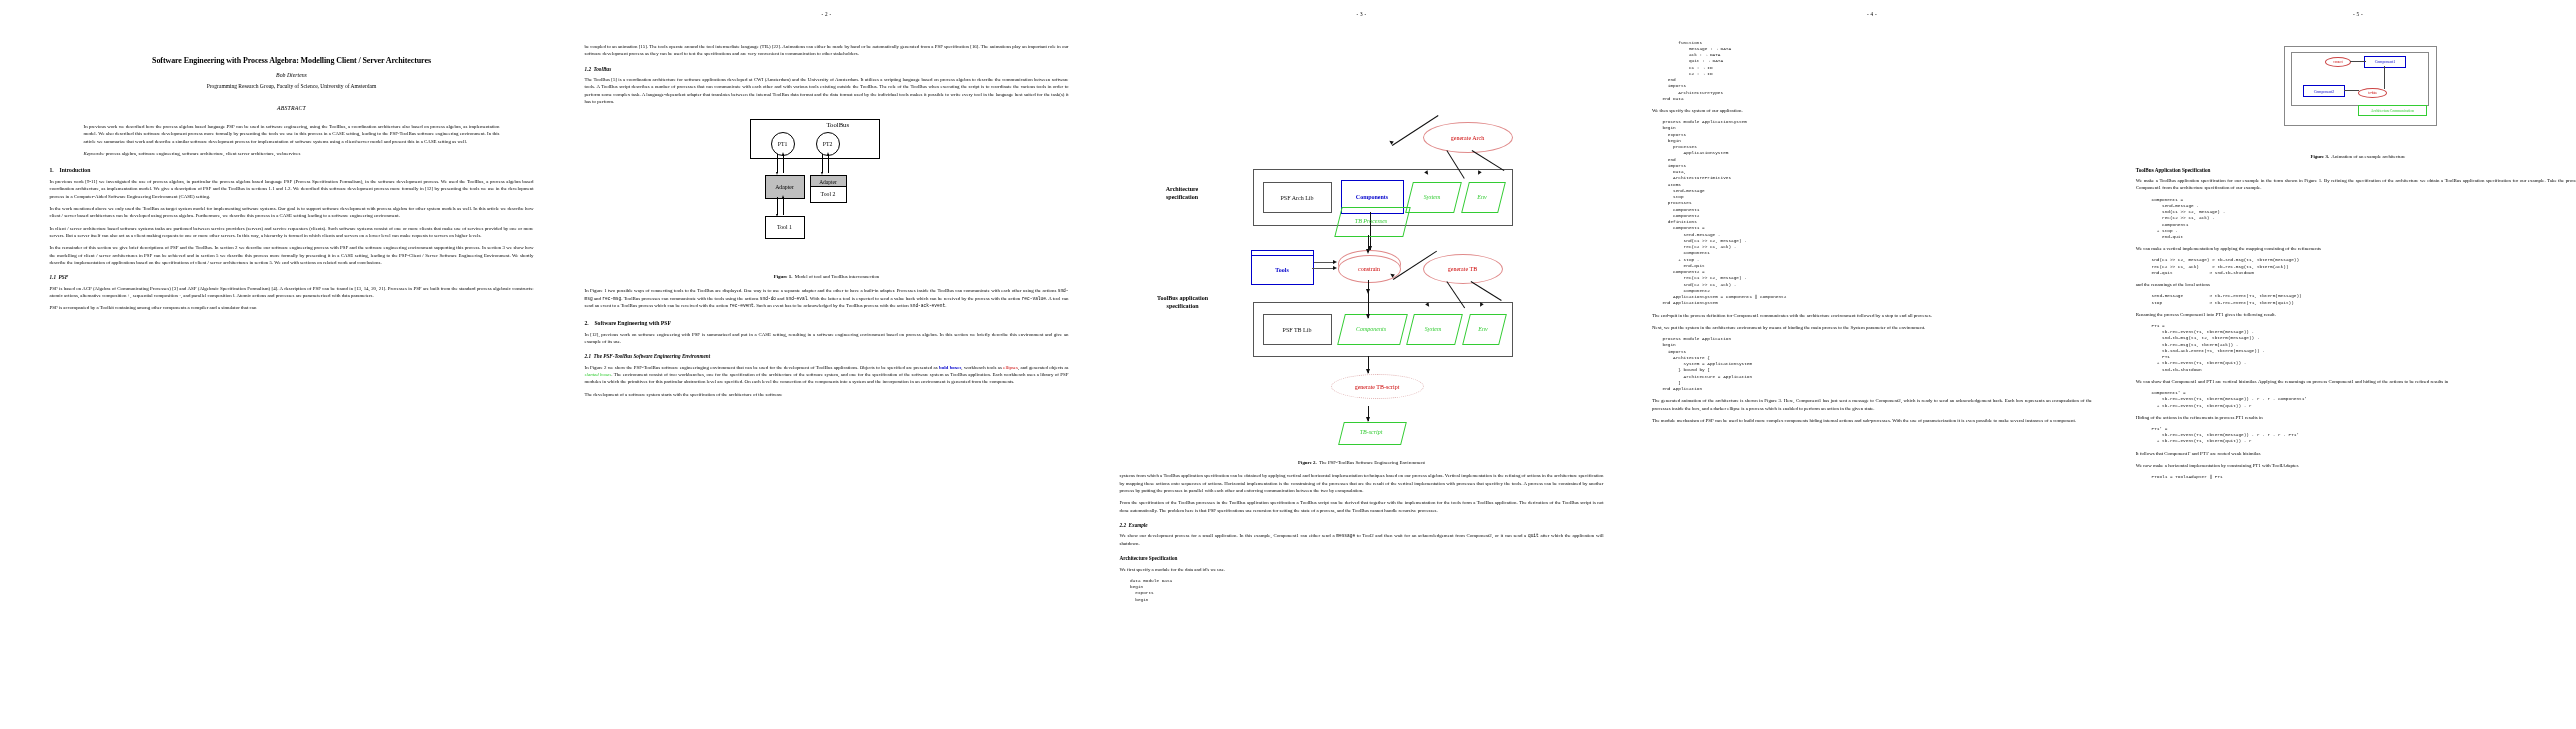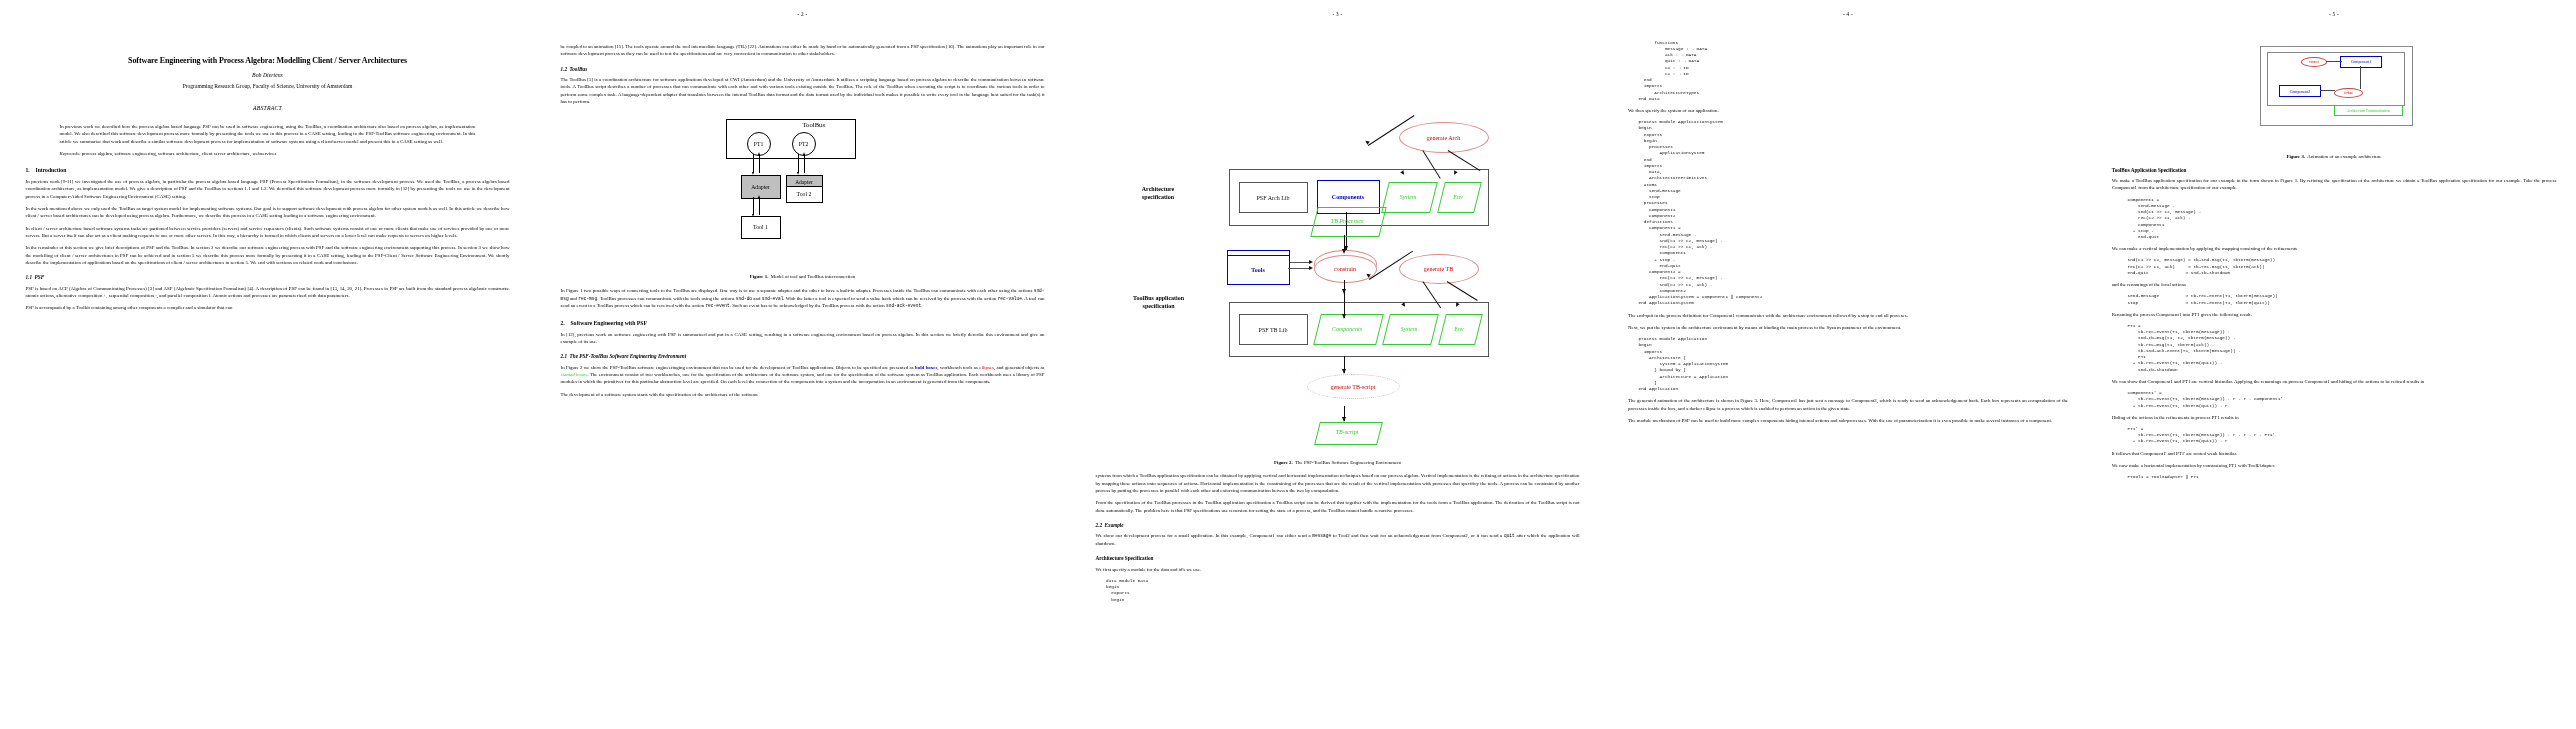--- a/index.html
+++ b/index.html
@@ -1,20 +1,20 @@
 <!DOCTYPE html>
 <html style="font-size:9.7px"><head>
 <meta charset="utf-8">
 <style>
   html,body{margin:0;padding:0;background:#ffffff;}
   body{width:2576px;height:729px;overflow:hidden;
        font-family:"Liberation Serif","DejaVu Serif",serif;color:#000;}
   .pages{display:flex;width:2576px;height:729px;}
   .page{position:relative;height:729px;background:#fff;flex:0 0 auto;}
-  .p1{width:535px;} .p2{width:535px;} .p3{width:535px;} .p4{width:486px;} .p5{width:486px;}
+  .p1{width:535px;margin-left:24px;} .p2{width:535px;} .p3{width:535px;} .p4{width:486px;} .p5{width:486px;}
   .pnum{position:absolute;top:11px;left:0;right:0;text-align:center;font-size:5.2px;letter-spacing:0.3px;}
   .body{position:absolute;left:0;right:0;}
   .col{padding:0 25.5px;}
   h1.title{font-size:8px;font-weight:bold;text-align:center;margin:0 0 6px 0;line-height:1.2;letter-spacing:-0.1px;}
   .author{font-size:5.8px;font-style:italic;text-align:center;margin:0 0 5.5px 0;}
   .affil{font-size:5.5px;text-align:center;margin:0 0 16px 0;}
   .abshead{font-size:5.8px;font-style:italic;text-align:center;margin:0 0 12px 0;letter-spacing:0.2px;}
   .absbody{margin:0 34px;}
   p{font-size:4.9px;line-height:1.5;text-align:justify;margin:0 0 4.9px 0;}
   p.noind{text-indent:0;}

